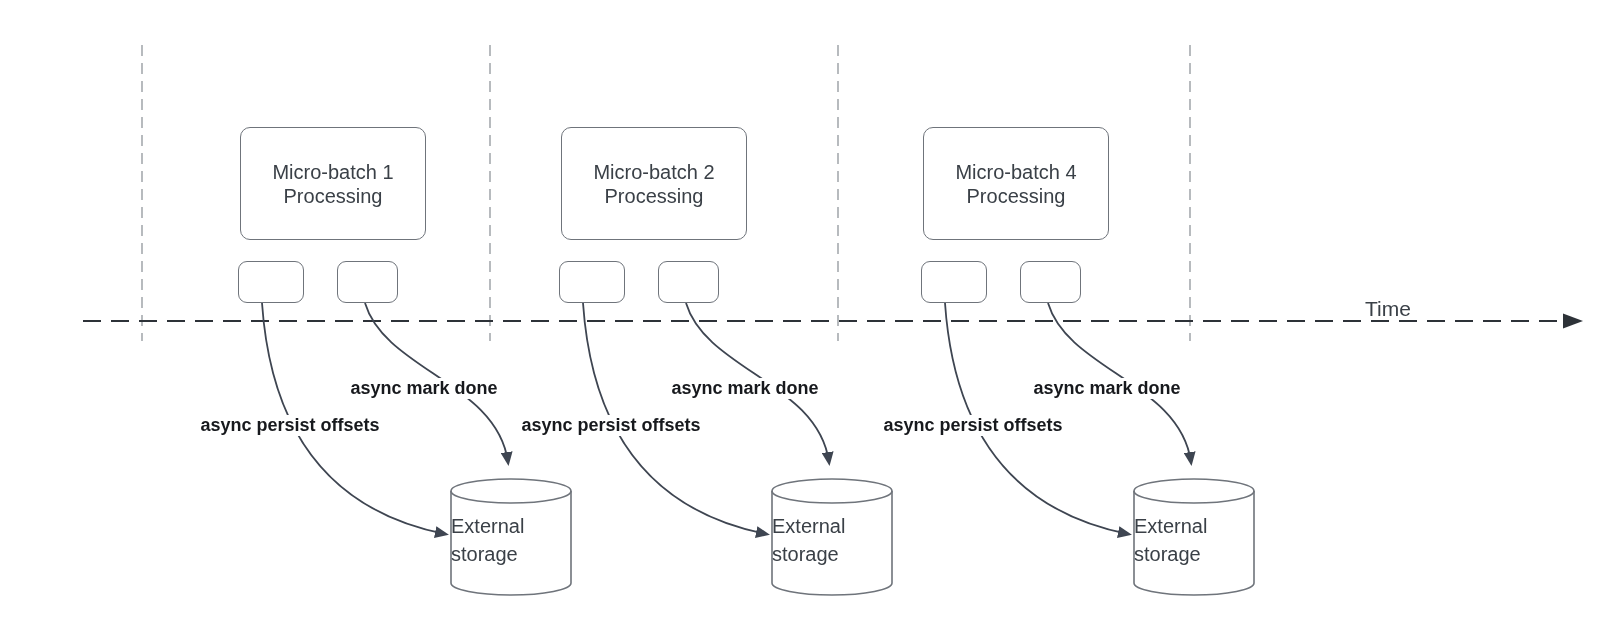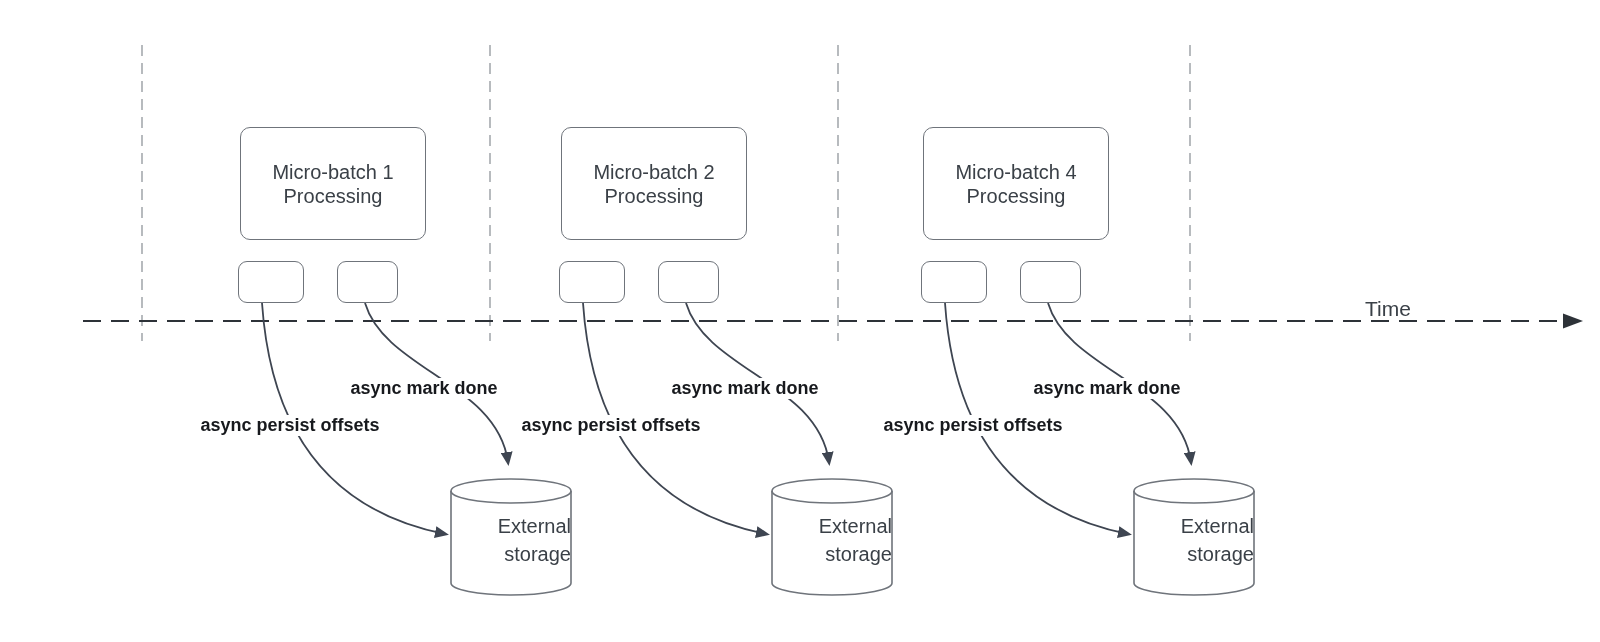--- a/index.html
+++ b/index.html
@@ -81,21 +81,21 @@
     white-space: nowrap;
   }
   .persist-label { left: 290px; top: 415px; text-align: center; }
   .done-label    { left: 424px; top: 378px; }
 
   .cyl-text {
     position: absolute;
     left: 451px;
     top: 512px;
     width: 120px;
-    text-align: right;
+    text-align: left;
     font-size: 20px;
     line-height: 28px;
     color: #3a4047;
   }
   .time-label {
     position: absolute;
     left: 1352px;
     top: 257px;
     width: 72px;
     text-align: center;

